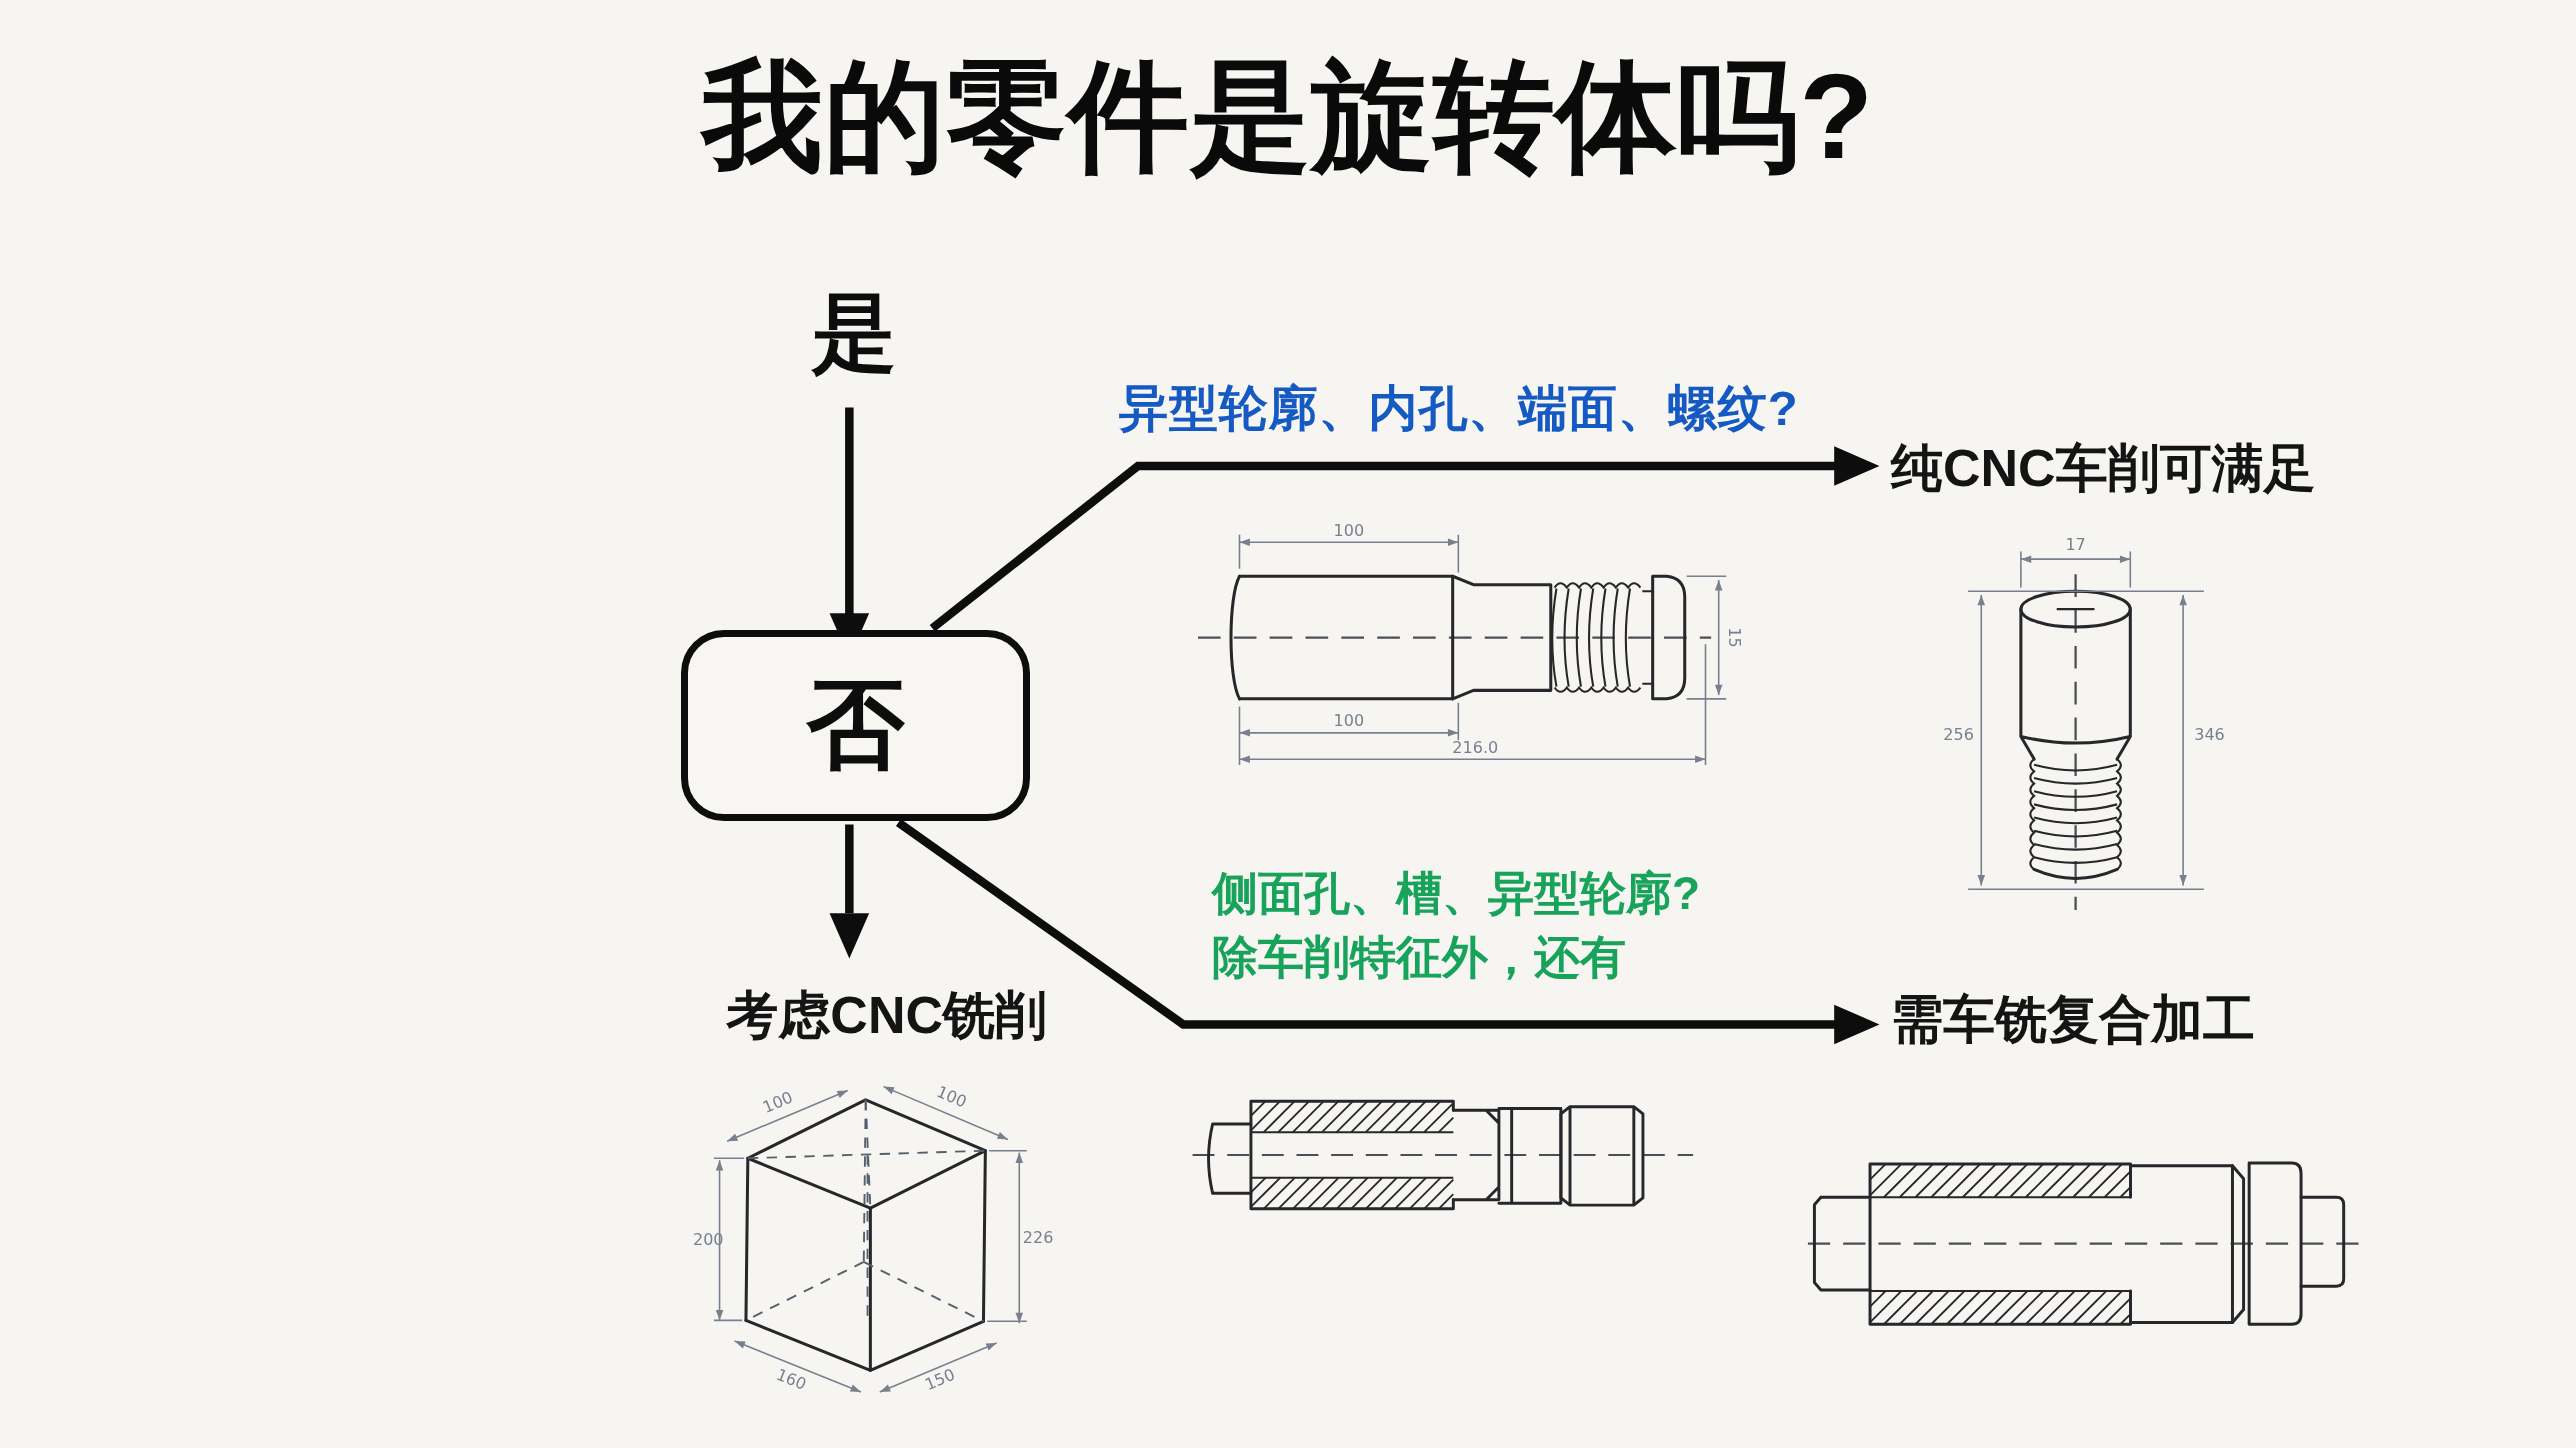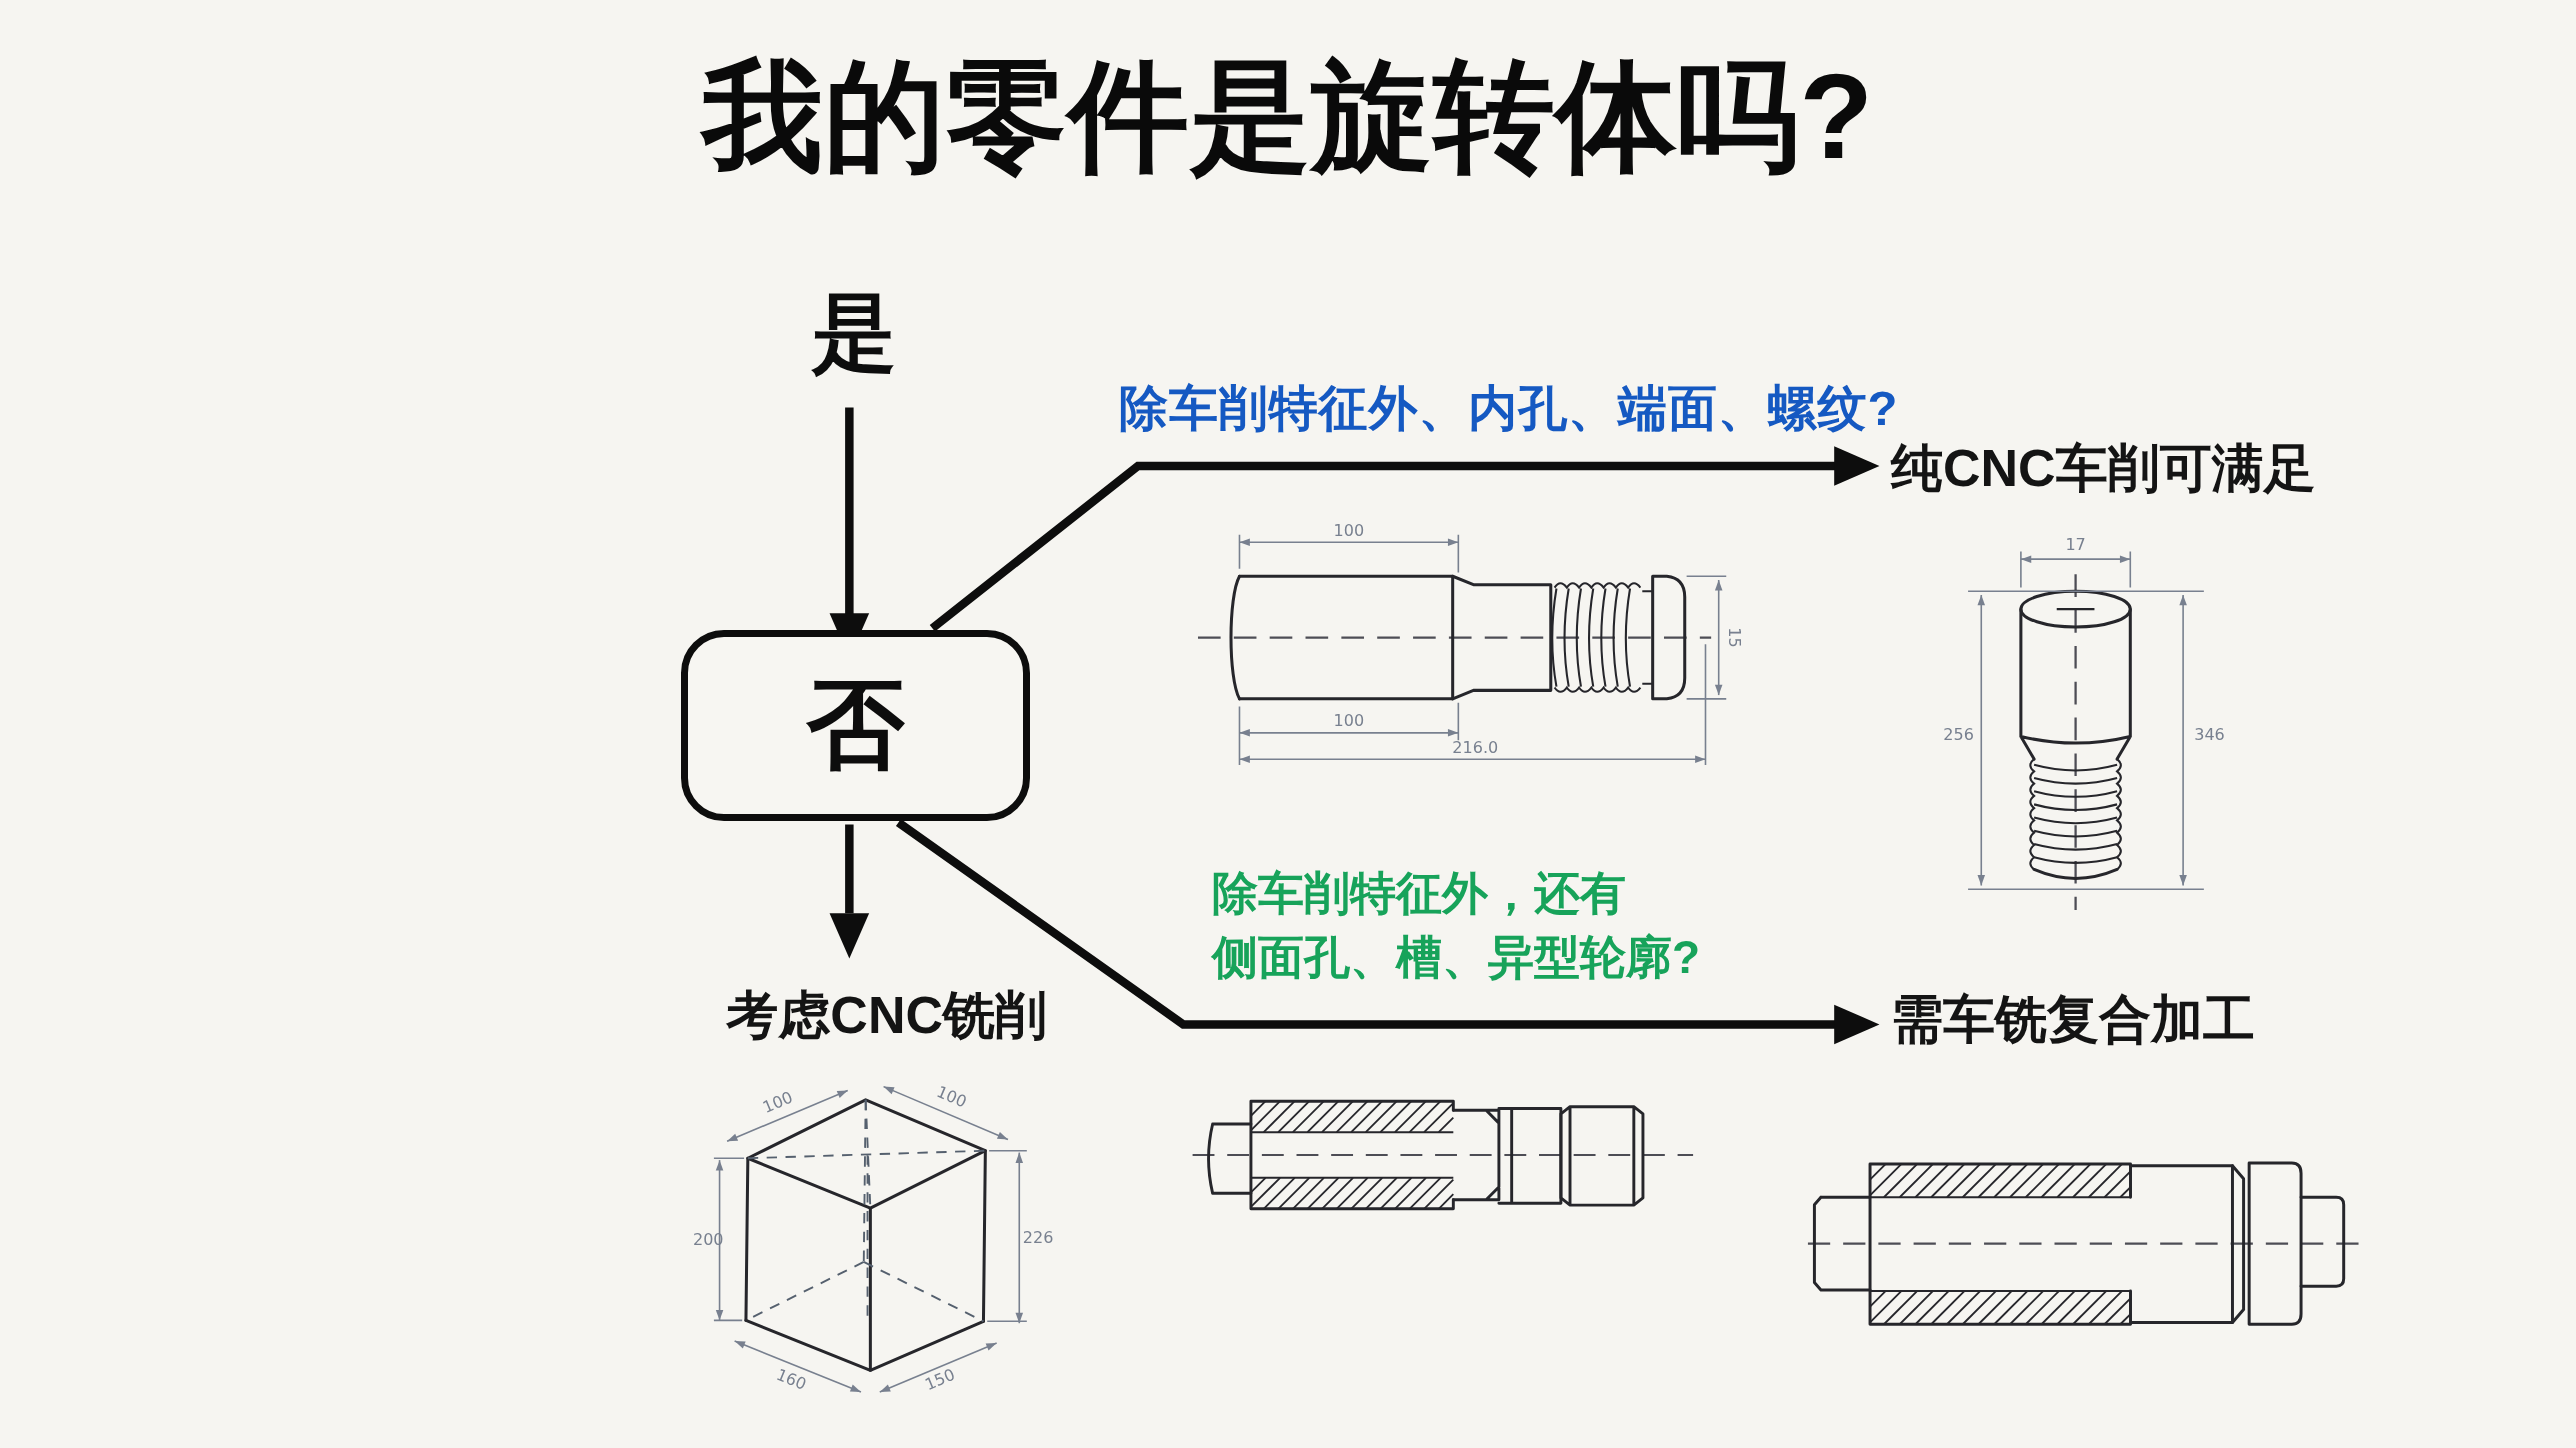--- a/index.html
+++ b/index.html
@@ -68,25 +68,25 @@
     <polygon class="flow-fill" points="1992,494 1944,473 1944,515"></polygon>
 
     <polyline class="flow-stroke" points="952,872 1254,1086 1946,1086"></polyline>
     <polygon class="flow-fill" points="1992,1086 1944,1065 1944,1107"></polygon>
   </svg>
 
   <div class="abs no-box">
     <span>否</span>
   </div>
 
-  <div class="abs q-blue">除车削特征外、内孔、端面、螺纹?</div>
+  <div class="abs q-blue">异型轮廓、内孔、端面、螺纹?</div>
   <div class="abs result r-top">纯CNC车削可满足</div>
   <div class="abs q-green">
+    <div>侧面孔、槽、异型轮廓?</div>
     <div>除车削特征外，还有</div>
-    <div>侧面孔、槽、异型轮廓?</div>
   </div>
   <div class="abs result r-bottom">需车铣复合加工</div>
   <div class="abs result r-left">考虑CNC铣削</div>
 
   <svg class="abs" style="left:1181px;top:493px" width="566" height="274" viewBox="0 0 600 290">
     <line class="cl" x1="18" y1="153" x2="562" y2="153"></line>
 
     <path class="ol" d="M62,88 C50,110 50,196 62,218"></path>
     <path class="ol" d="M62,88 H288 M62,218 H288 M288,88 V218"></path>
 

